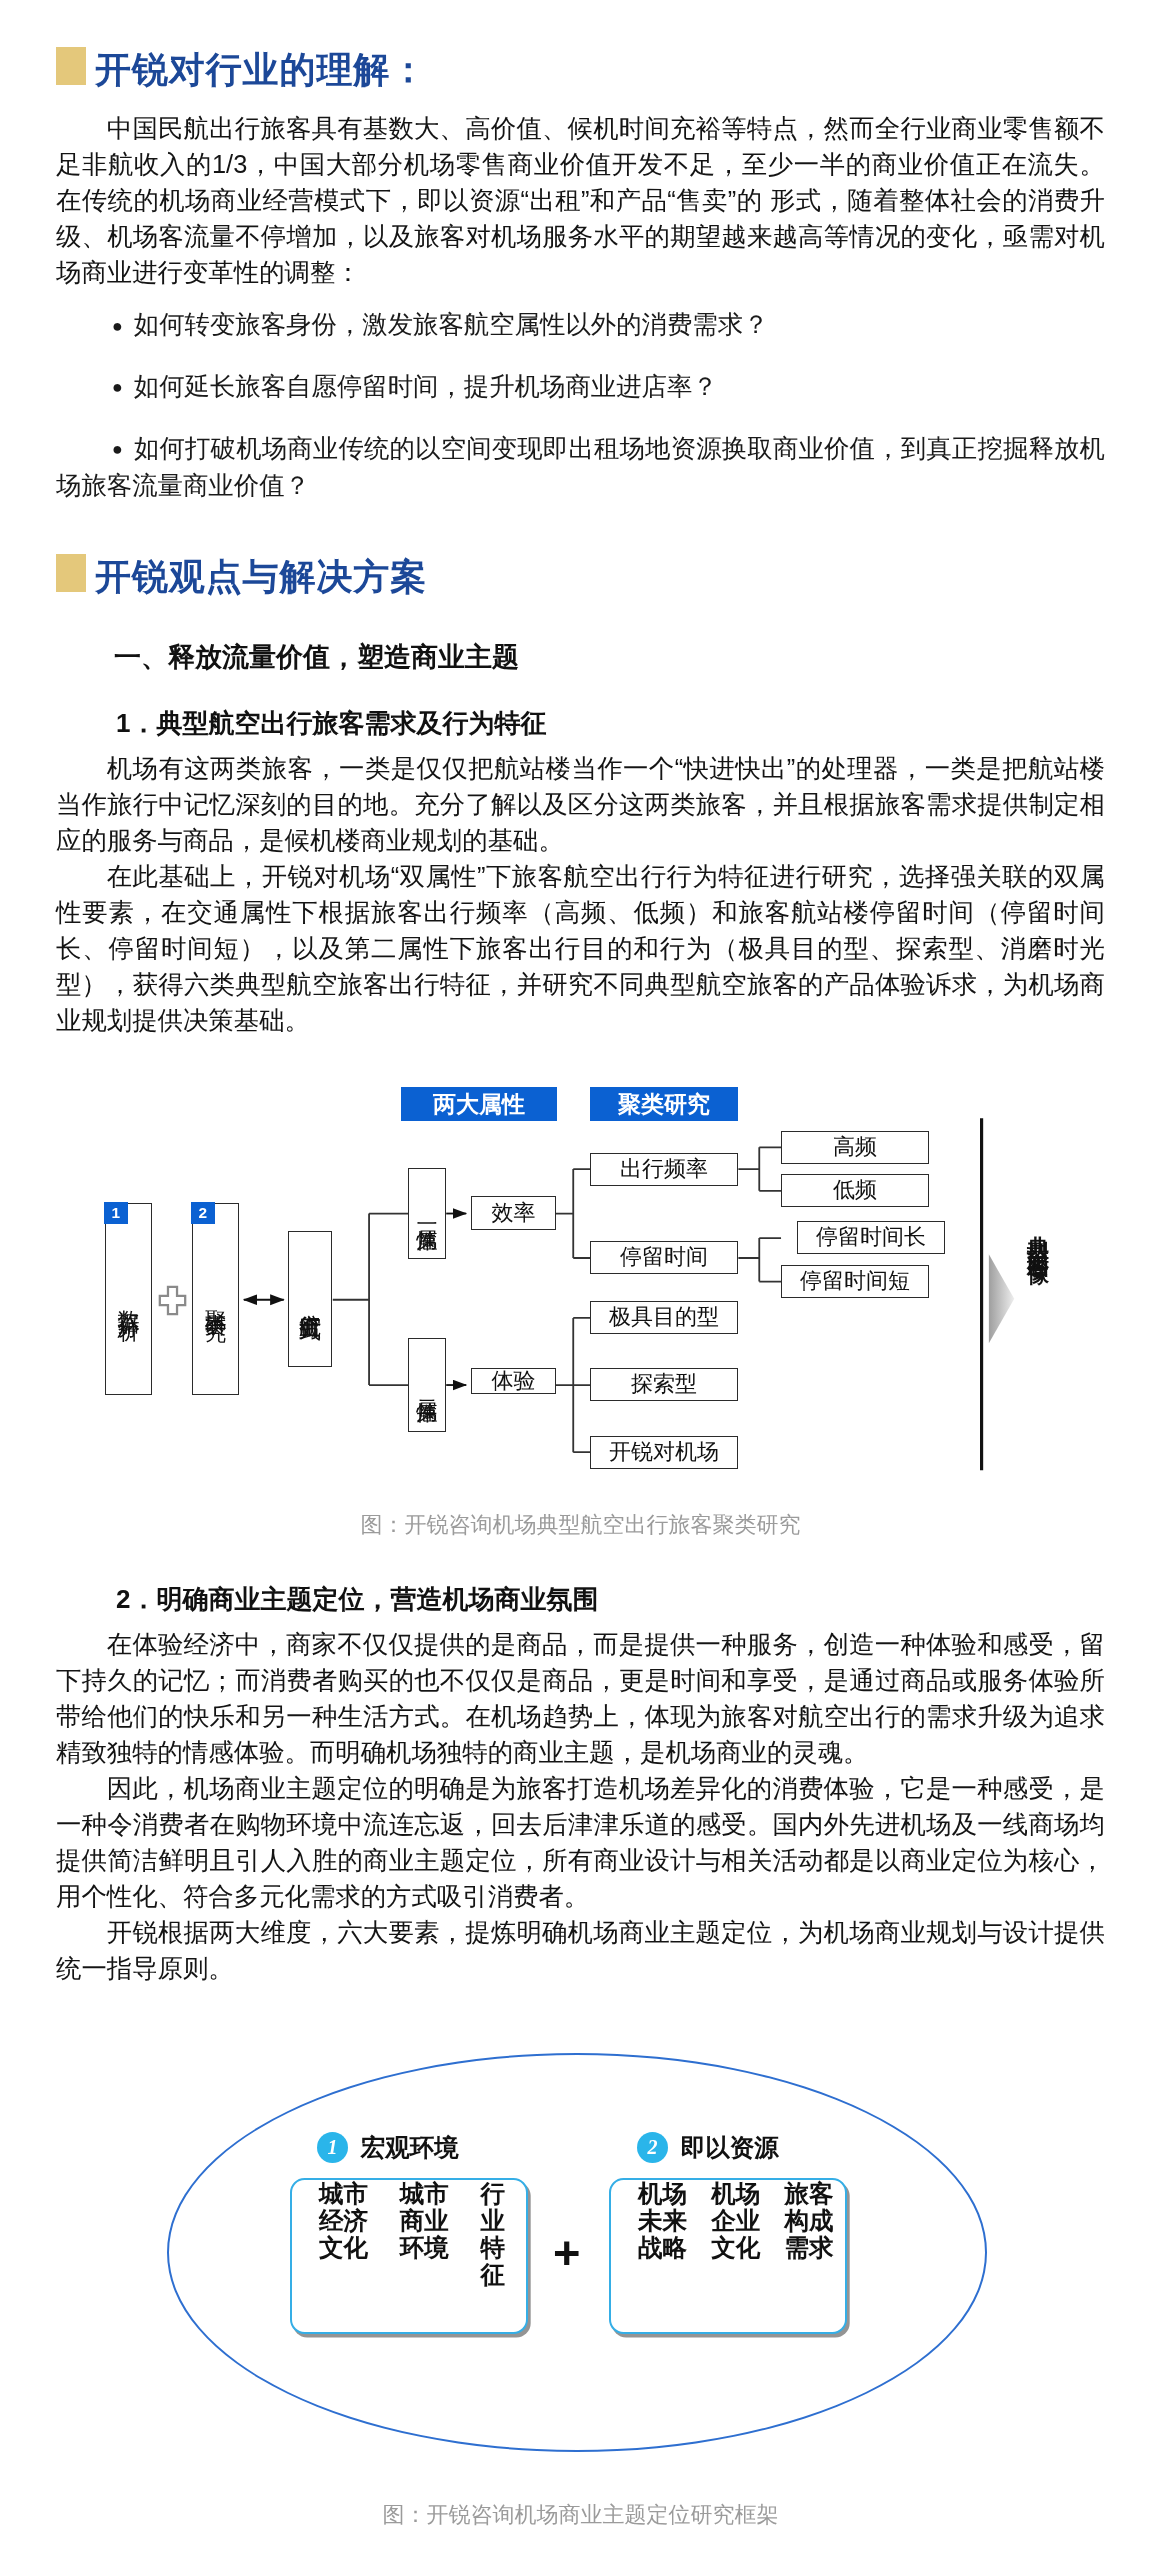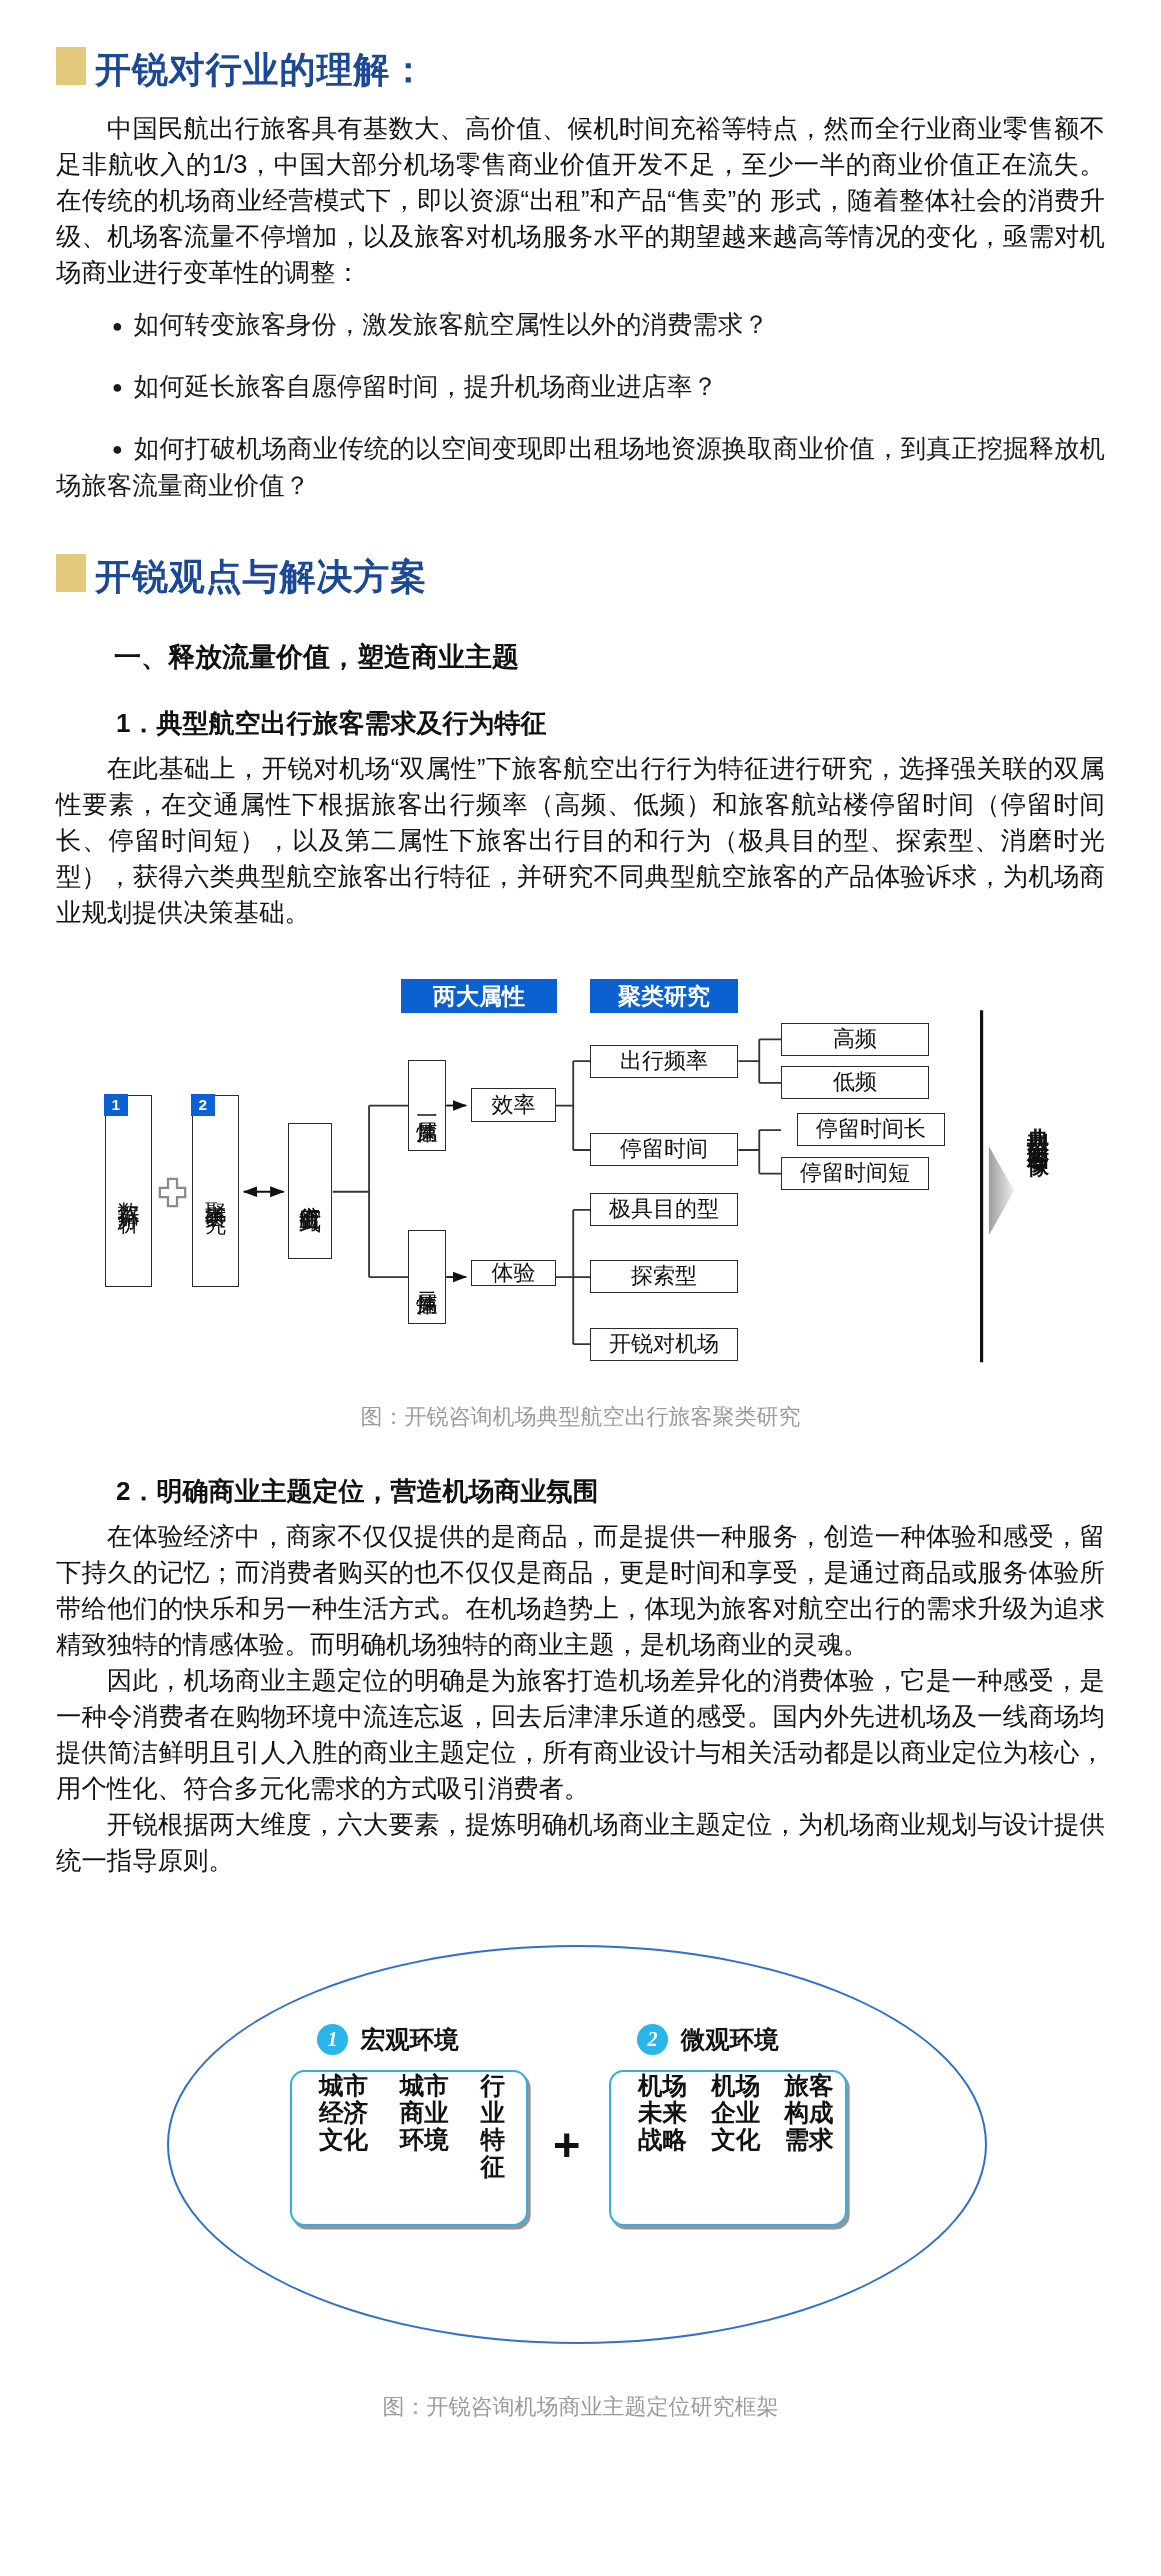--- a/index.html
+++ b/index.html
@@ -96,20 +96,21 @@
   </div>
 
   <div class="sec-heading" style="margin-top:51px">
     <span class="gold-sq"></span>
     <h1>开锐观点与解决方案</h1>
   </div>
 
   <h2 class="sub-title">一、释放流量价值，塑造商业主题</h2>
 
   <h3 class="num-title">1．典型航空出行旅客需求及行为特征</h3>
+  <p class="body indent">机场有这两类旅客，一类是仅仅把航站楼当作一个“快进快出”的处理器，一类是把航站楼当作旅行中记忆深刻的目的地。充分了解以及区分这两类旅客，并且根据旅客需求提供制定相应的服务与商品，是候机楼商业规划的基础。</p>
   <p class="body indent">在此基础上，开锐对机场“双属性”下旅客航空出行行为特征进行研究，选择强关联的双属性要素，在交通属性下根据旅客出行频率（高频、低频）和旅客航站楼停留时间（停留时间长、停留时间短），以及第二属性下旅客出行目的和行为（极具目的型、探索型、消磨时光型），获得六类典型航空旅客出行特征，并研究不同典型航空旅客的产品体验诉求，为机场商业规划提供决策基础。</p>
 
   <div class="fig1">
     <svg class="wires" width="1049" height="405" viewBox="0 0 1156 446">
       <defs>
         <marker id="arw" markerWidth="10" markerHeight="8" refX="7.5" refY="3" orient="auto-start-reverse">
           <path d="M0,0 L8,3 L0,6 z" fill="#111"></path>
         </marker>
         <linearGradient id="grayArw" x1="0" y1="0" x2="1" y2="0">
           <stop offset="0" stop-color="#9e9e9e"></stop>
@@ -184,21 +185,21 @@
 
   <div class="fig2">
     <div class="ellipse"></div>
 
     <div class="grp-head" style="left:261px; top:89px;">
       <span class="cbadge">1</span>
       <span class="grp-title">宏观环境</span>
     </div>
     <div class="grp-head" style="left:581px; top:89px;">
       <span class="cbadge">2</span>
-      <span class="grp-title">微观环境</span>
+      <span class="grp-title">即以资源</span>
     </div>
 
     <div class="round-box" style="left:234px; top:136px;">
       <span>城市经济文化</span>
       <span>城市商业环境</span>
       <span>行业特征</span>
     </div>
 
     <span class="plus-big" style="left:497px; top:183px;">+</span>
 

